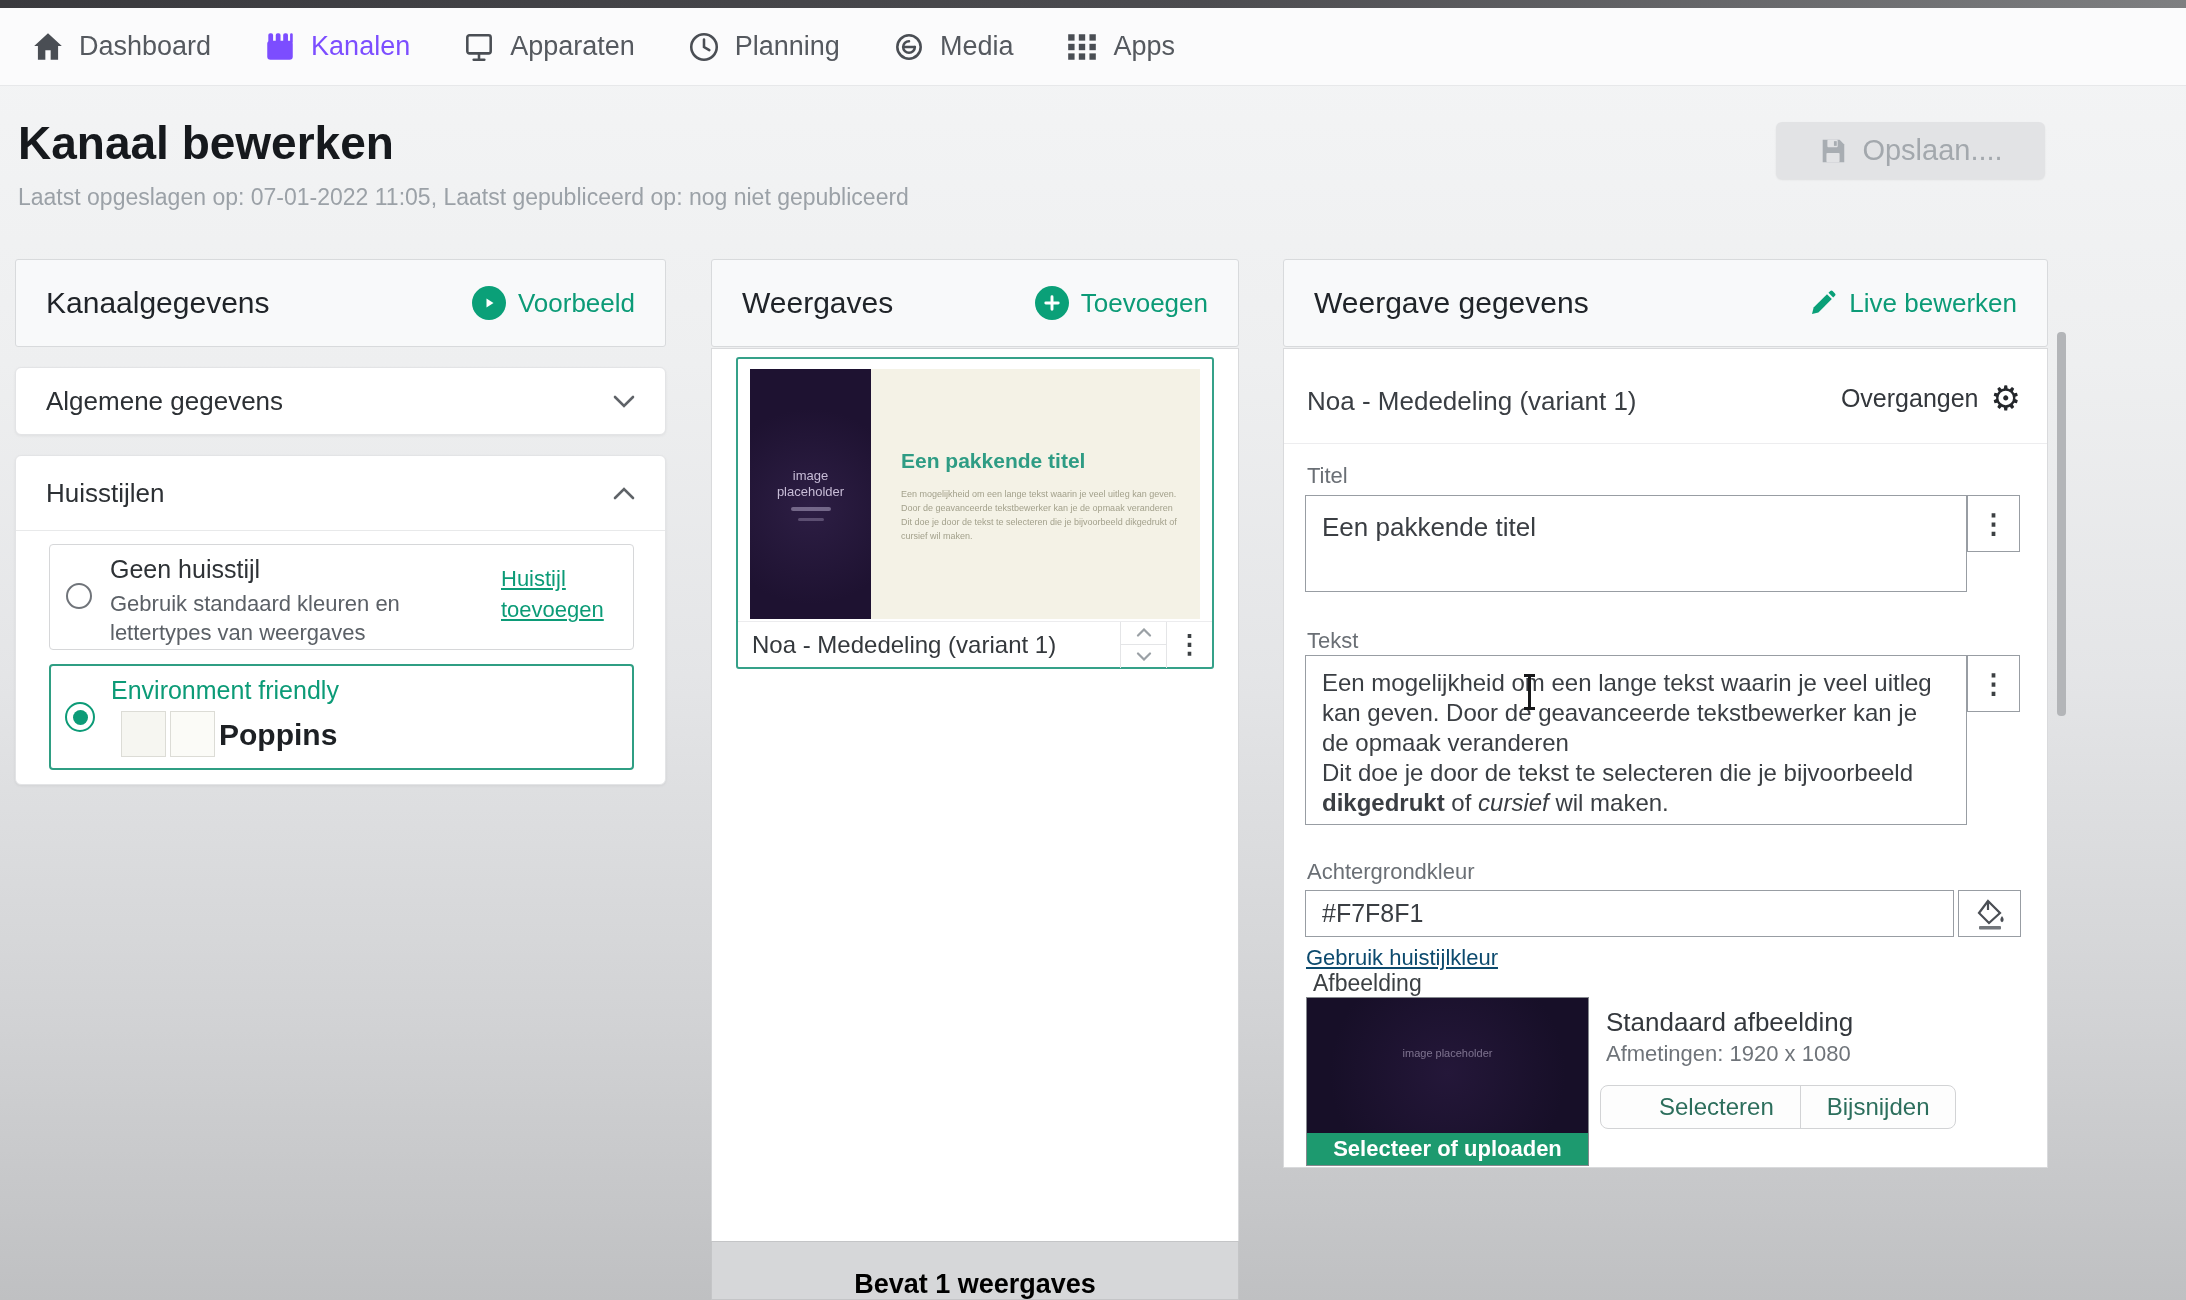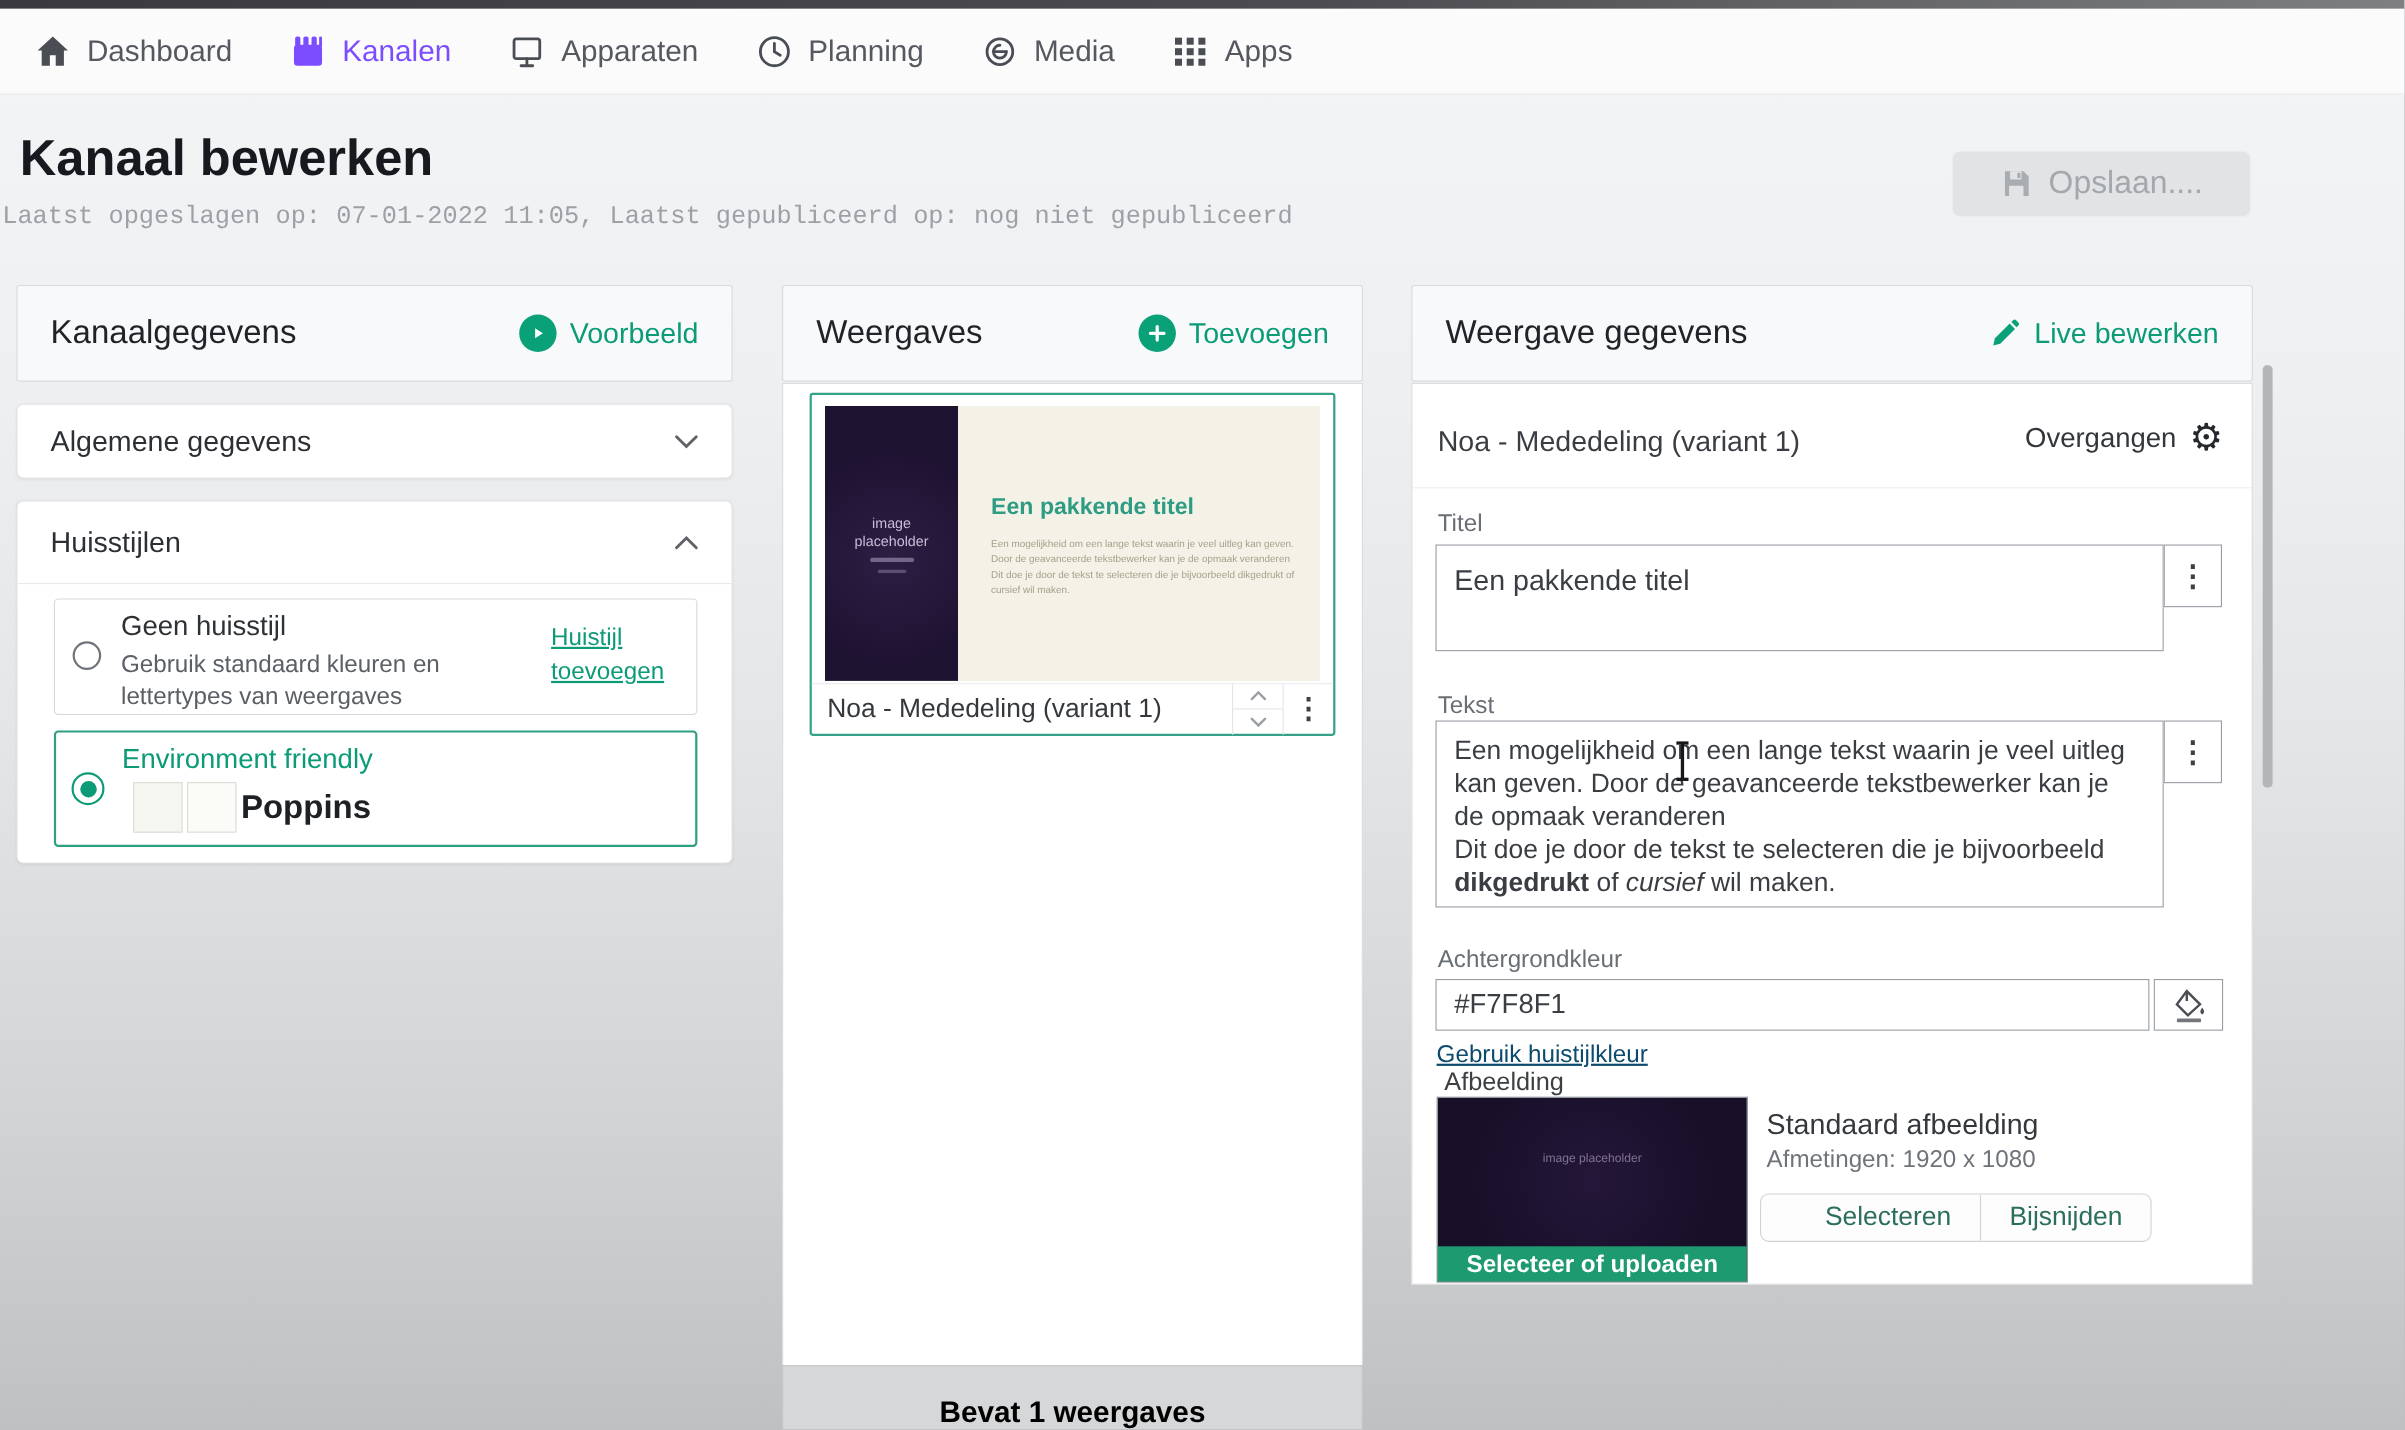--- a/index.html
+++ b/index.html
@@ -11,24 +11,24 @@
   
   .topnav{position:absolute;left:0;top:8px;width:100%;height:78px;background:#fbfbfc;
     border-bottom:1px solid #e7e8ea;display:flex;align-items:center;gap:52px;
     padding-left:31px;box-sizing:border-box;}
   .nav-item{display:flex;align-items:center;gap:14px;font-size:27px;color:#55595f;cursor:pointer;}
   .nav-item.active{color:#7c4dff;}
   .nav-ic{width:34px;height:34px;display:flex;align-items:center;justify-content:center;}
   .nav-ic svg{width:34px;height:34px;}
   
   .page-title{position:absolute;left:18px;top:116px;margin:0;font-size:46px;font-weight:700;color:#16191d;}
-  .page-subtitle{position:absolute;left:2px;top:184px;font-size:23px;color:#9ba1a7;font-family:Liberation Mono, monospace;}
+  .page-subtitle{position:absolute;left:18px;top:184px;font-size:23px;color:#9ba1a7;}
   .save-btn{position:absolute;left:1776px;top:122px;width:269px;height:57px;background:#e2e3e5;
     border:none;border-radius:6px;display:flex;align-items:center;justify-content:center;gap:14px;
-    font-size:29px;color:#a3a8ad;font-family:inherit;box-shadow:0 1px 2px rgba(0,0,0,.08);margin-top:16px;}
+    font-size:29px;color:#a3a8ad;font-family:inherit;box-shadow:0 1px 2px rgba(0,0,0,.08);}
   
   .panel-head{position:absolute;top:259px;height:88px;background:#f8f9fa;border:1px solid #d8dadc;
     border-radius:3px;box-sizing:border-box;display:flex;align-items:center;
     justify-content:space-between;padding:0 30px;}
   .ph1{left:15px;width:651px;}
   .ph2{left:711px;width:528px;}
   .ph3{left:1283px;width:765px;}
   .ph-title{font-size:30px;font-weight:500;color:#202429;}
   .green-action{display:flex;align-items:center;gap:12px;font-size:26px;color:#0c9b77;cursor:pointer;}
   .gcircle{width:34px;height:34px;border-radius:50%;background:#0aa078;display:flex;

